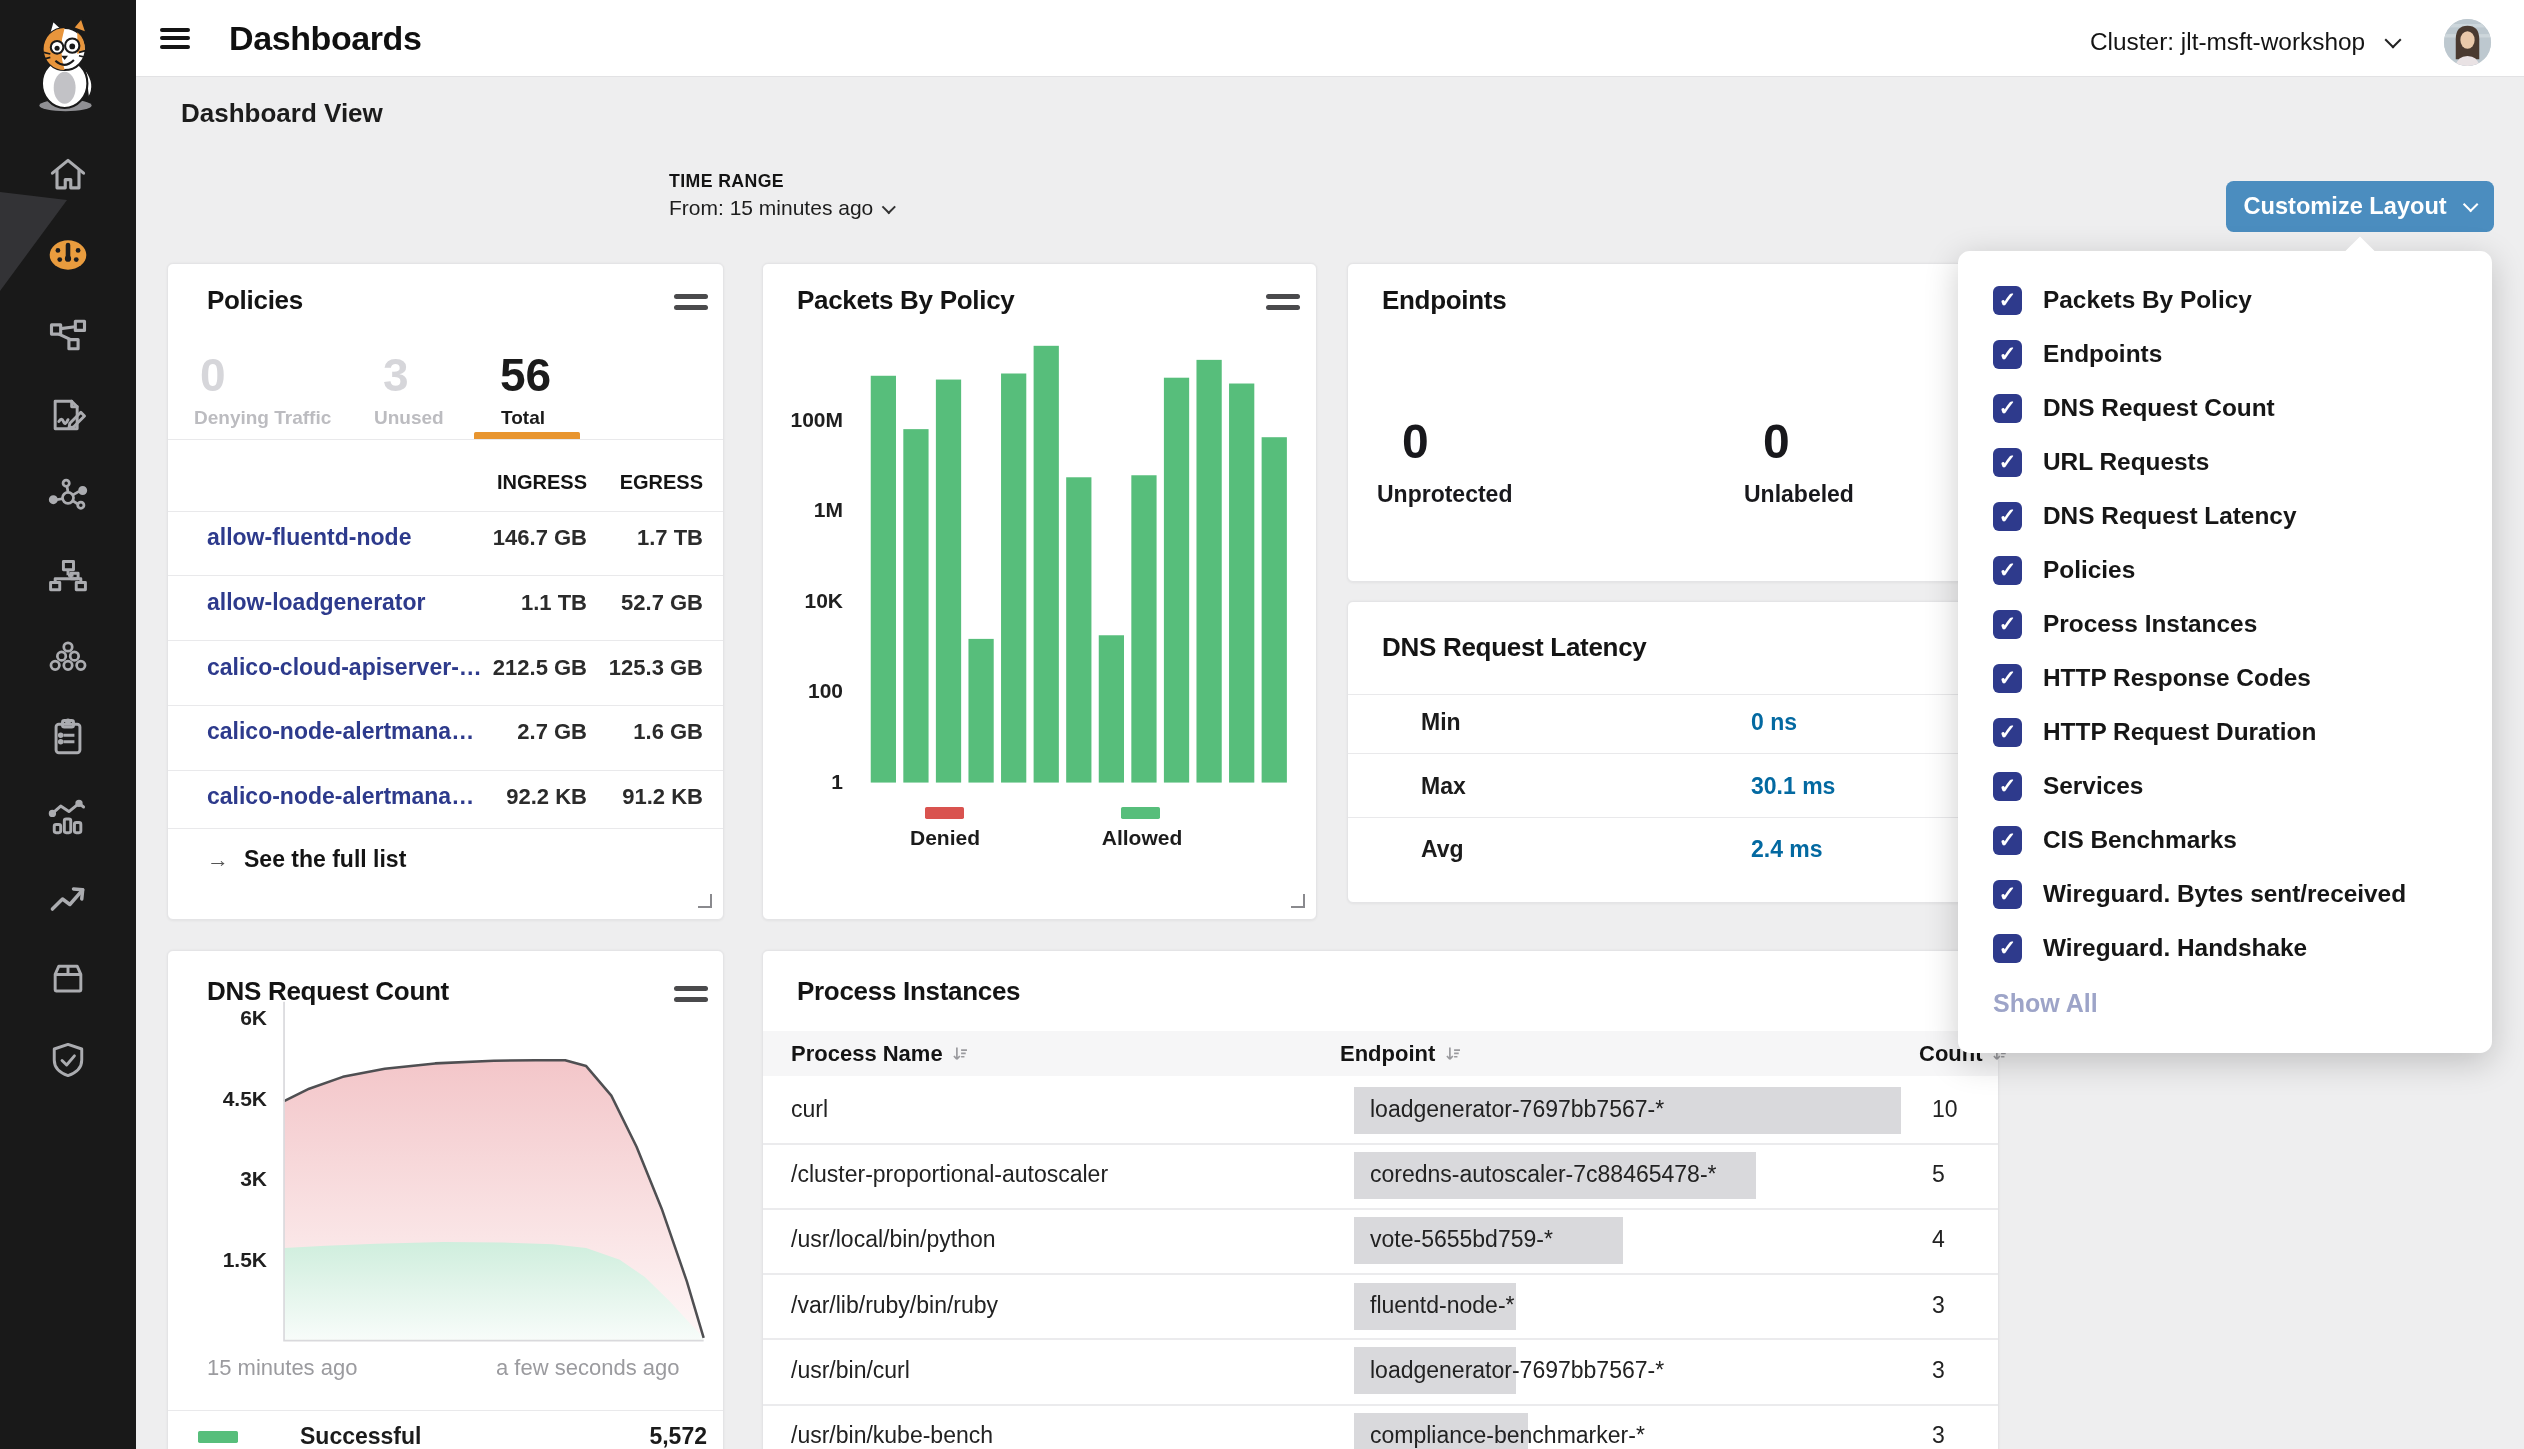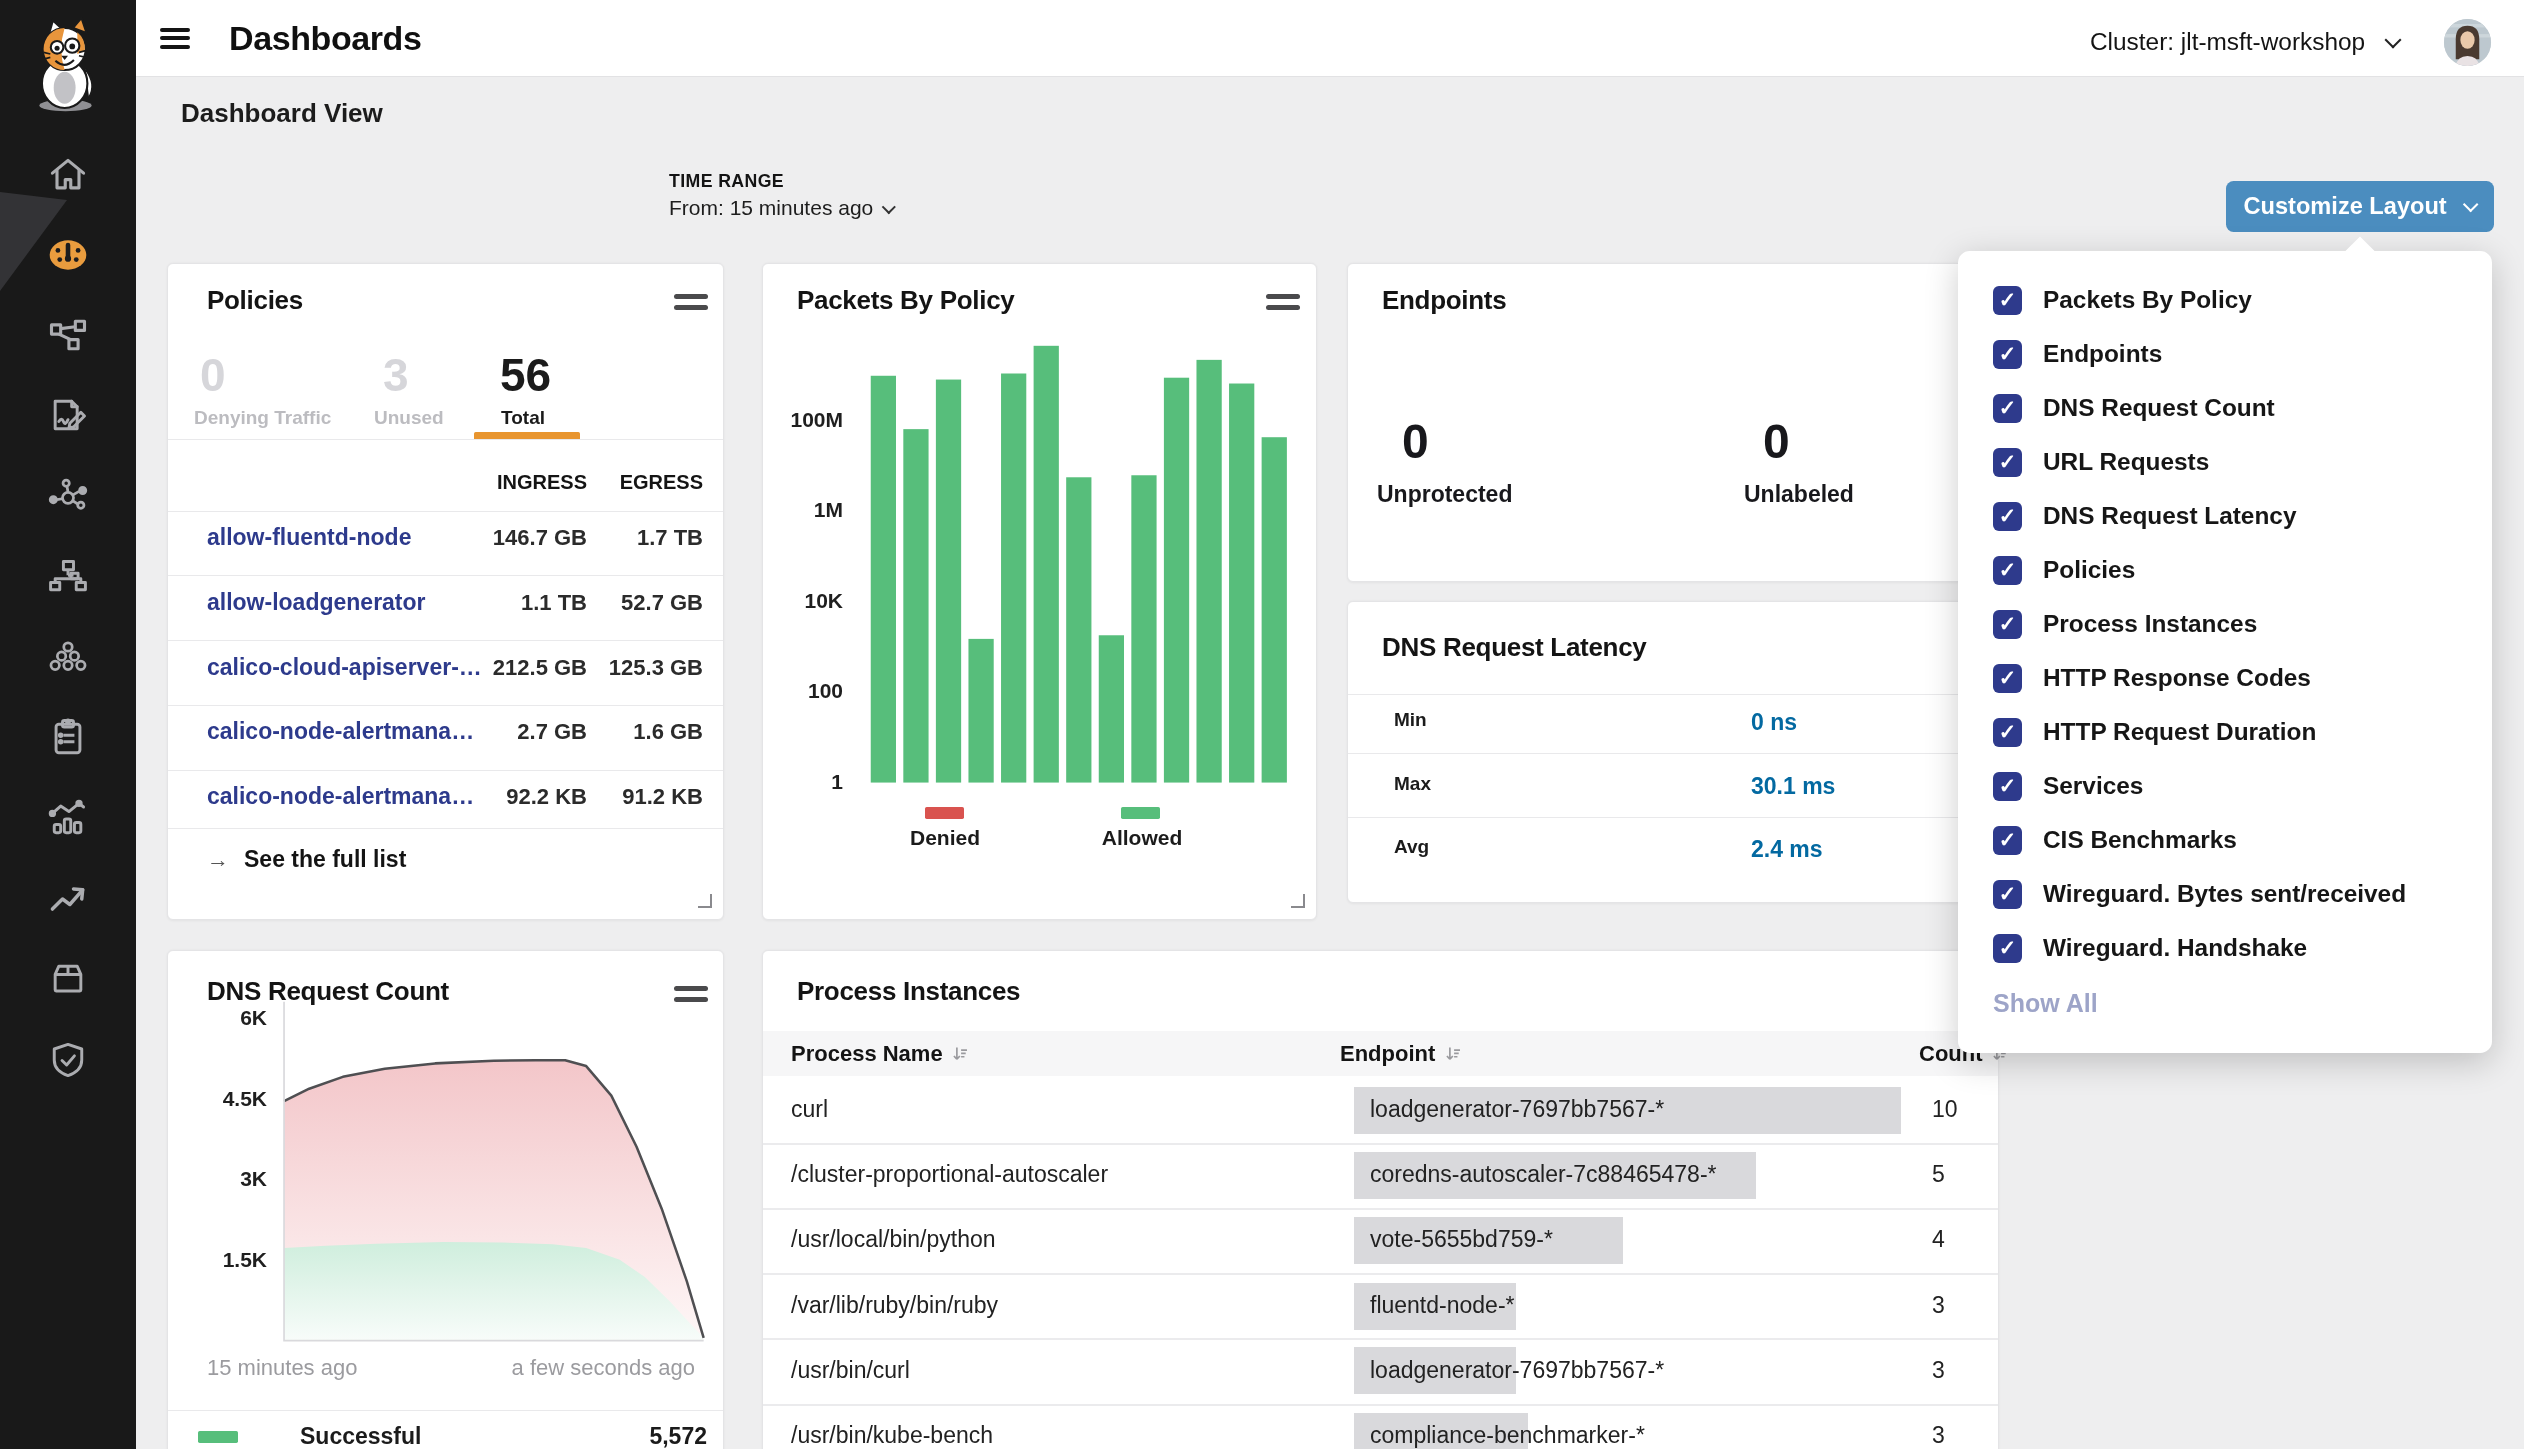--- a/index.html
+++ b/index.html
@@ -60,21 +60,21 @@
   .tick{position:absolute;font-size:21px;font-weight:600;color:#1f1f1f;text-align:right;}
   .legend-sw{position:absolute;height:11.8px;border-radius:1.7px;}
   .legend-tx{position:absolute;font-size:21px;font-weight:600;color:#1b1b1b;text-align:center;width:118px;}
   .axis-x-label{position:absolute;font-size:22px;font-weight:500;color:#9b9b9f;}
   .dnsc-leg-label{position:absolute;font-size:23px;font-weight:600;color:#1b1b1b;}
   .dnsc-leg-value{position:absolute;font-size:23px;font-weight:600;color:#1b1b1b;text-align:right;}
 
   
   .big0{position:absolute;font-size:48px;font-weight:800;color:#18181c;}
   .big0-lab{position:absolute;font-size:23px;font-weight:600;color:#18181c;}
-  .lat-lab{position:absolute;font-size:19px;font-weight:600;color:#1b1b1b;}
+  .lat-lab{position:absolute;font-size:23px;font-weight:600;color:#1b1b1b;margin-left:27px;}
   .lat-val{position:absolute;font-size:23px;font-weight:600;color:#0369a1;}
 
   
   .proc-headband{position:absolute;left:0;top:80px;width:100%;height:45px;background:#f6f6f7;}
   .proc-head{position:absolute;font-size:22px;font-weight:700;color:#141414;display:flex;gap:8.4px;align-items:center;cursor:pointer;}
   .proc-name{position:absolute;left:28px;font-size:23px;font-weight:500;color:#222;}
   .proc-chip{position:absolute;left:591px;height:47px;background:#d9d9dc;}
   .proc-ep{position:absolute;left:607px;font-size:23px;font-weight:500;color:#222;white-space:nowrap;}
   .proc-count{position:absolute;left:1169px;font-size:23px;font-weight:500;color:#222;}
   .proc-div{position:absolute;left:0;width:100%;height:1.7px;background:#ebebed;}
@@ -371,21 +371,21 @@
           <stop offset="0%" stop-color="#cfeedd"></stop>
             <stop offset="100%" stop-color="#f8fcfa"></stop>
         </linearGradient>
       </defs>
     <polygon points="138.0,178.2 167.9,163.5 207.9,149.4 257.8,139.8 317.6,133.4 387.5,130.2 437.4,129.6 472.3,129.6 497.3,136.6 527.2,171.8 557.2,232.6 587.1,306.2 617.0,392.6 637.0,459.8 637,463 138,463" fill="url(#pinkGrad)"></polygon>
         <polygon points="138.0,352.9 187.9,350.4 247.8,347.8 327.6,345.9 397.5,346.5 457.4,348.4 497.3,352.9 537.2,367.0 567.1,387.5 597.1,416.9 622.0,443.8 637.0,459.8 637,463 138,463" fill="url(#greenGrad)"></polygon>
         <polyline points="138.0,178.2 167.9,163.5 207.9,149.4 257.8,139.8 317.6,133.4 387.5,130.2 437.4,129.6 472.3,129.6 497.3,136.6 527.2,171.8 557.2,232.6 587.1,306.2 617.0,392.6 637.0,459.8" fill="none" stroke="#4f4f52" stroke-width="3" stroke-linejoin="round"></polyline>
         <path d="M138 60 V463 H637" stroke="#d9d9dc" stroke-width="2" fill="none"></path>
       </svg>
     <div class="axis-x-label" style="left:39px;top:404px">15 minutes ago</div>
-    <div class="axis-x-label" style="left:328px;top:404px;width:199px;text-align:right">a few seconds ago</div>
+    <div class="axis-x-label" style="left:328px;top:404px;width:199px;">a few seconds ago</div>
     <div class="pol-divider" style="top:459px"></div>
     <div class="legend-sw" style="left:30px;top:480px;width:40px;background:#57be7b"></div>
     <div class="dnsc-leg-label" style="left:132px;top:472px">Successful</div>
     <div class="dnsc-leg-value" style="left:371px;top:472px;width:168px">5,572</div>
   </div>
 
   <div class="card" style="left:762px;top:950px;width:1235px;height:547px">
     <div class="card-title" style="left:34px;top:25px">Process Instances</div>
     <div class="proc-headband"></div>
     <div class="proc-head" style="left:28px;top:90px">

